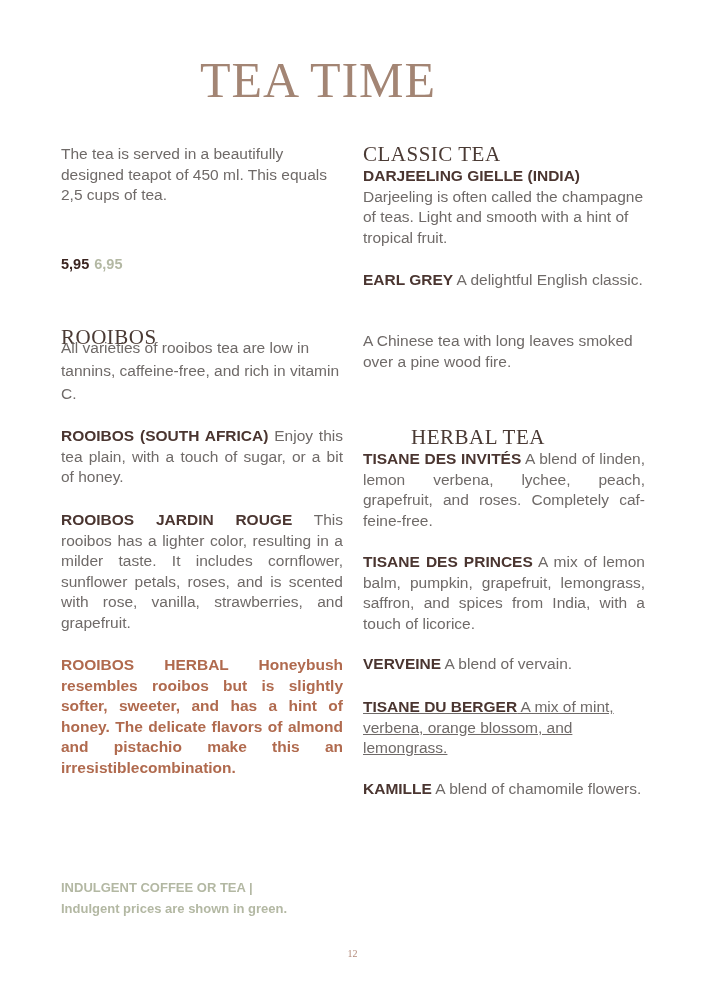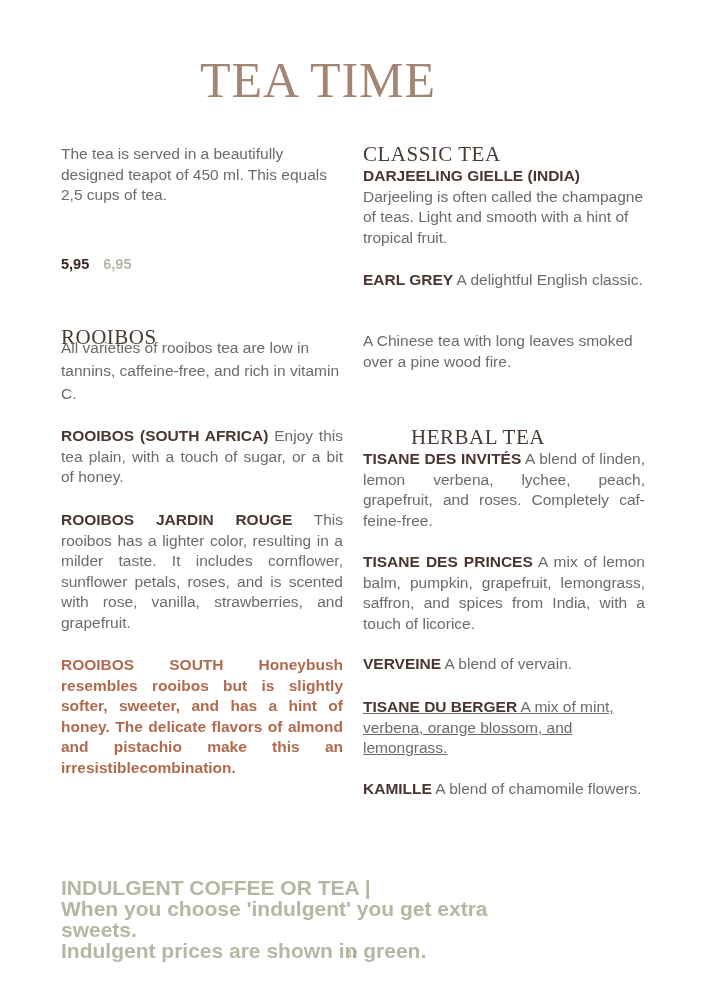--- a/index.html
+++ b/index.html
@@ -18,26 +18,26 @@
     }
     .just { text-align: justify; }
     .name { font-weight: bold; color: #4a3530; }
     .section {
       font-family: "Liberation Serif", "DejaVu Serif", serif;
       font-size: 21px; color: #4a3a34; letter-spacing: 0.5px; line-height: 22px;
       text-transform: uppercase;
     }
     .block { position: absolute; left: 0; width: 100%; }
     .price-reg { font-family: "Liberation Sans", sans-serif; font-weight: bold; font-size: 14.5px; color: #3a2420; }
-    .price-ind { font-family: "Liberation Sans", sans-serif; font-weight: bold; font-size: 14.5px; color: #b3b8a3; margin-left: 10px; }
+    .price-ind { font-family: "Liberation Sans", sans-serif; font-weight: bold; font-size: 14.5px; color: #b3b8a3; margin-left: 1px; }
     .highlight, .highlight .name { color: #b06a4e; font-weight: bold; }
     .footer {
       position: absolute; left: 61px; top: 877px; width: 450px;
       font-family: "Liberation Sans", "DejaVu Sans", sans-serif;
-      font-weight: bold; font-size: 21px; line-height: 21px; color: #b3b8a3;
+      font-weight: bold; font-size: 13px; line-height: 21px; color: #b3b8a3;
     }
     .page-num {
       position: absolute; left: 0; width: 705px; top: 948px; text-align: center;
       font-family: "Liberation Serif", serif; font-size: 10px; color: #b38a7a;
     }
   </style>
 </head>
 <body>
 
 <div class="title">TEA TIME</div>
@@ -55,21 +55,21 @@
 
   <div class="block txt just" style="top:426px;">
     <span class="name">ROOIBOS (SOUTH AFRICA)</span><span> Enjoy this tea plain, with a touch of sugar, or a bit of honey.</span>
   </div>
 
   <div class="block txt just" style="top:510px;">
     <span class="name">ROOIBOS JARDIN ROUGE</span><span> This rooibos has a lighter color, resulting in a milder taste. It includes cornflower, sunflower petals, roses, and is scented with rose, vanilla, strawberries, and grapefruit.</span>
   </div>
 
   <div class="block txt just highlight" style="top:655px;">
-    <span class="name">ROOIBOS SOUTH</span><span> Honeybush resembles rooibos but is slightly softer, sweeter, and has a hint of honey. The delicate flavors of almond and pistachio make this an irresistiblecombination.</span>
+    <span class="name">ROOIBOS HERBAL</span><span> Honeybush resembles rooibos but is slightly softer, sweeter, and has a hint of honey. The delicate flavors of almond and pistachio make this an irresistiblecombination.</span>
   </div>
 </div>
 
 <div class="col col-right">
   <div class="block section" style="top:143px;">CLASSIC TEA</div>
   <div class="block txt" style="top:166px;">
     <div class="name">DARJEELING GIELLE (INDIA)</div>
     <div>Darjeeling is often called the champagne of teas. Light and smooth with a hint of tropical fruit.</div>
   </div>
 
@@ -98,17 +98,16 @@
     <span class="name">TISANE DU BERGER</span><span> A mix of mint, verbena, orange blossom, and lemongrass.</span>
   </div>
 
   <div class="block txt" style="top:779px;">
     <span class="name">KAMILLE</span><span> A blend of chamomile flowers.</span>
   </div>
 </div>
 
 <div class="footer">
   <div>INDULGENT COFFEE OR TEA |</div>
-  <div>When you choose 'indulgent' you get extra sweets.</div>
   <div>Indulgent prices are shown in green.</div>
 </div>
 
 <div class="page-num">12</div>
 
 </body></html>

